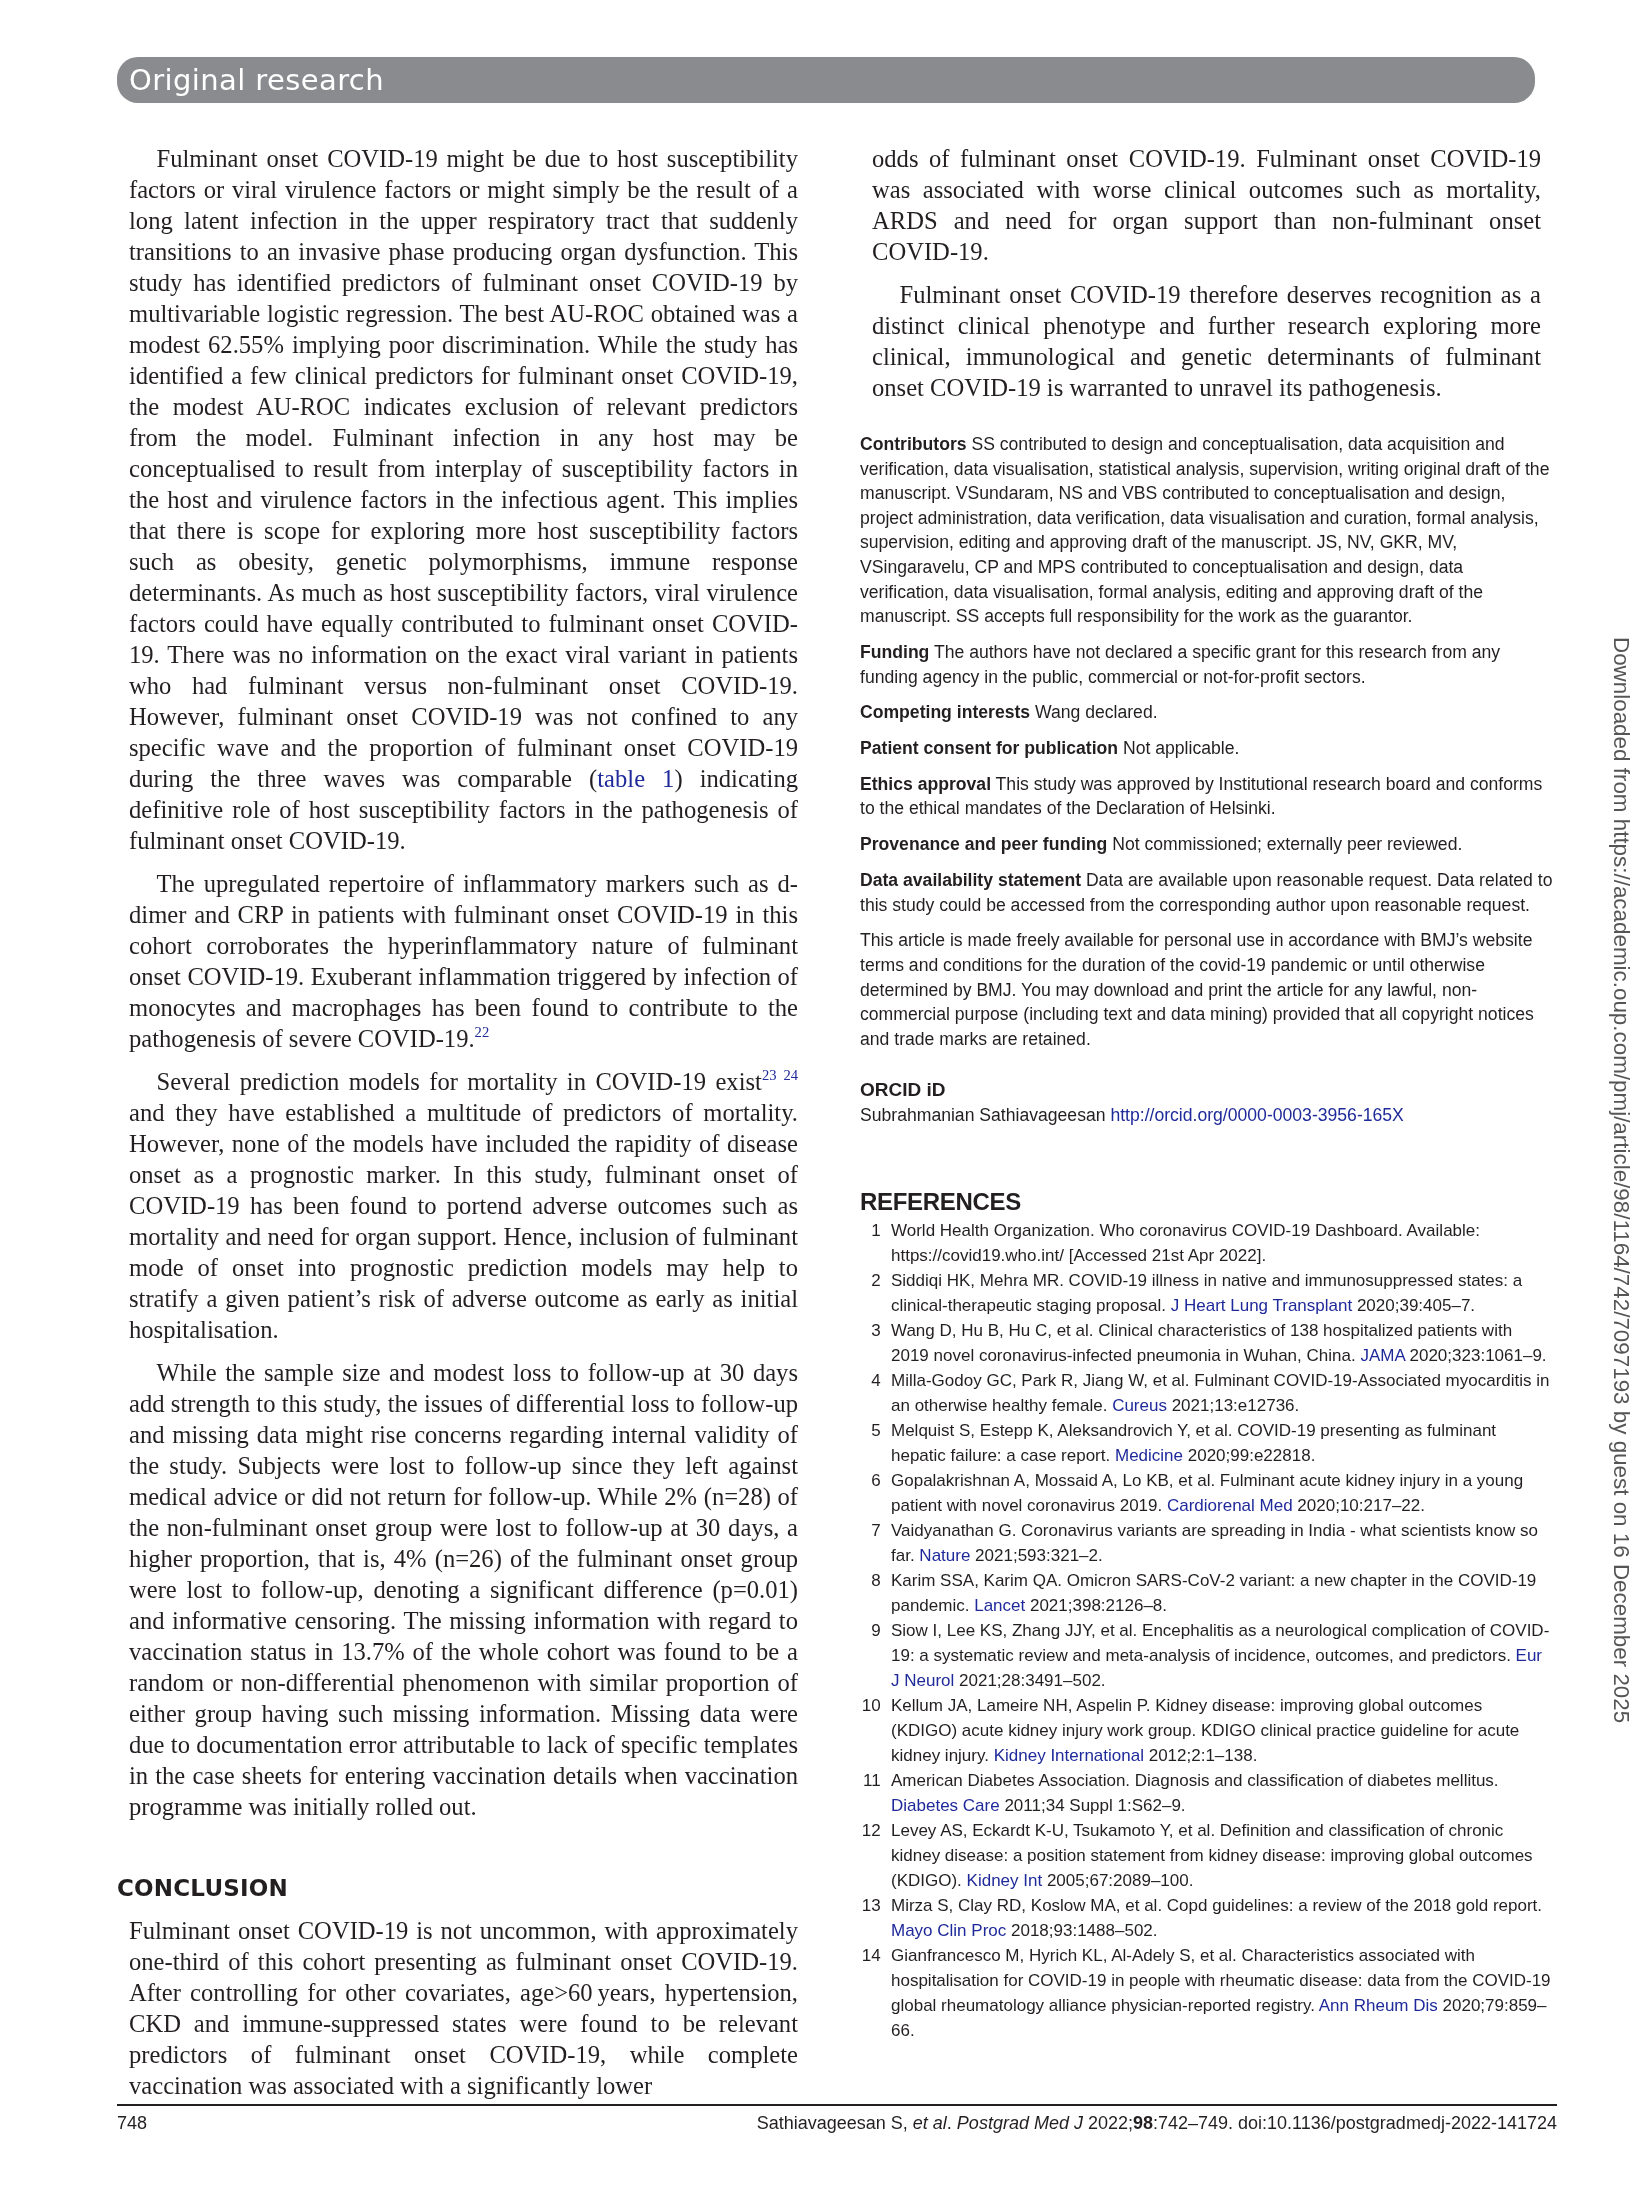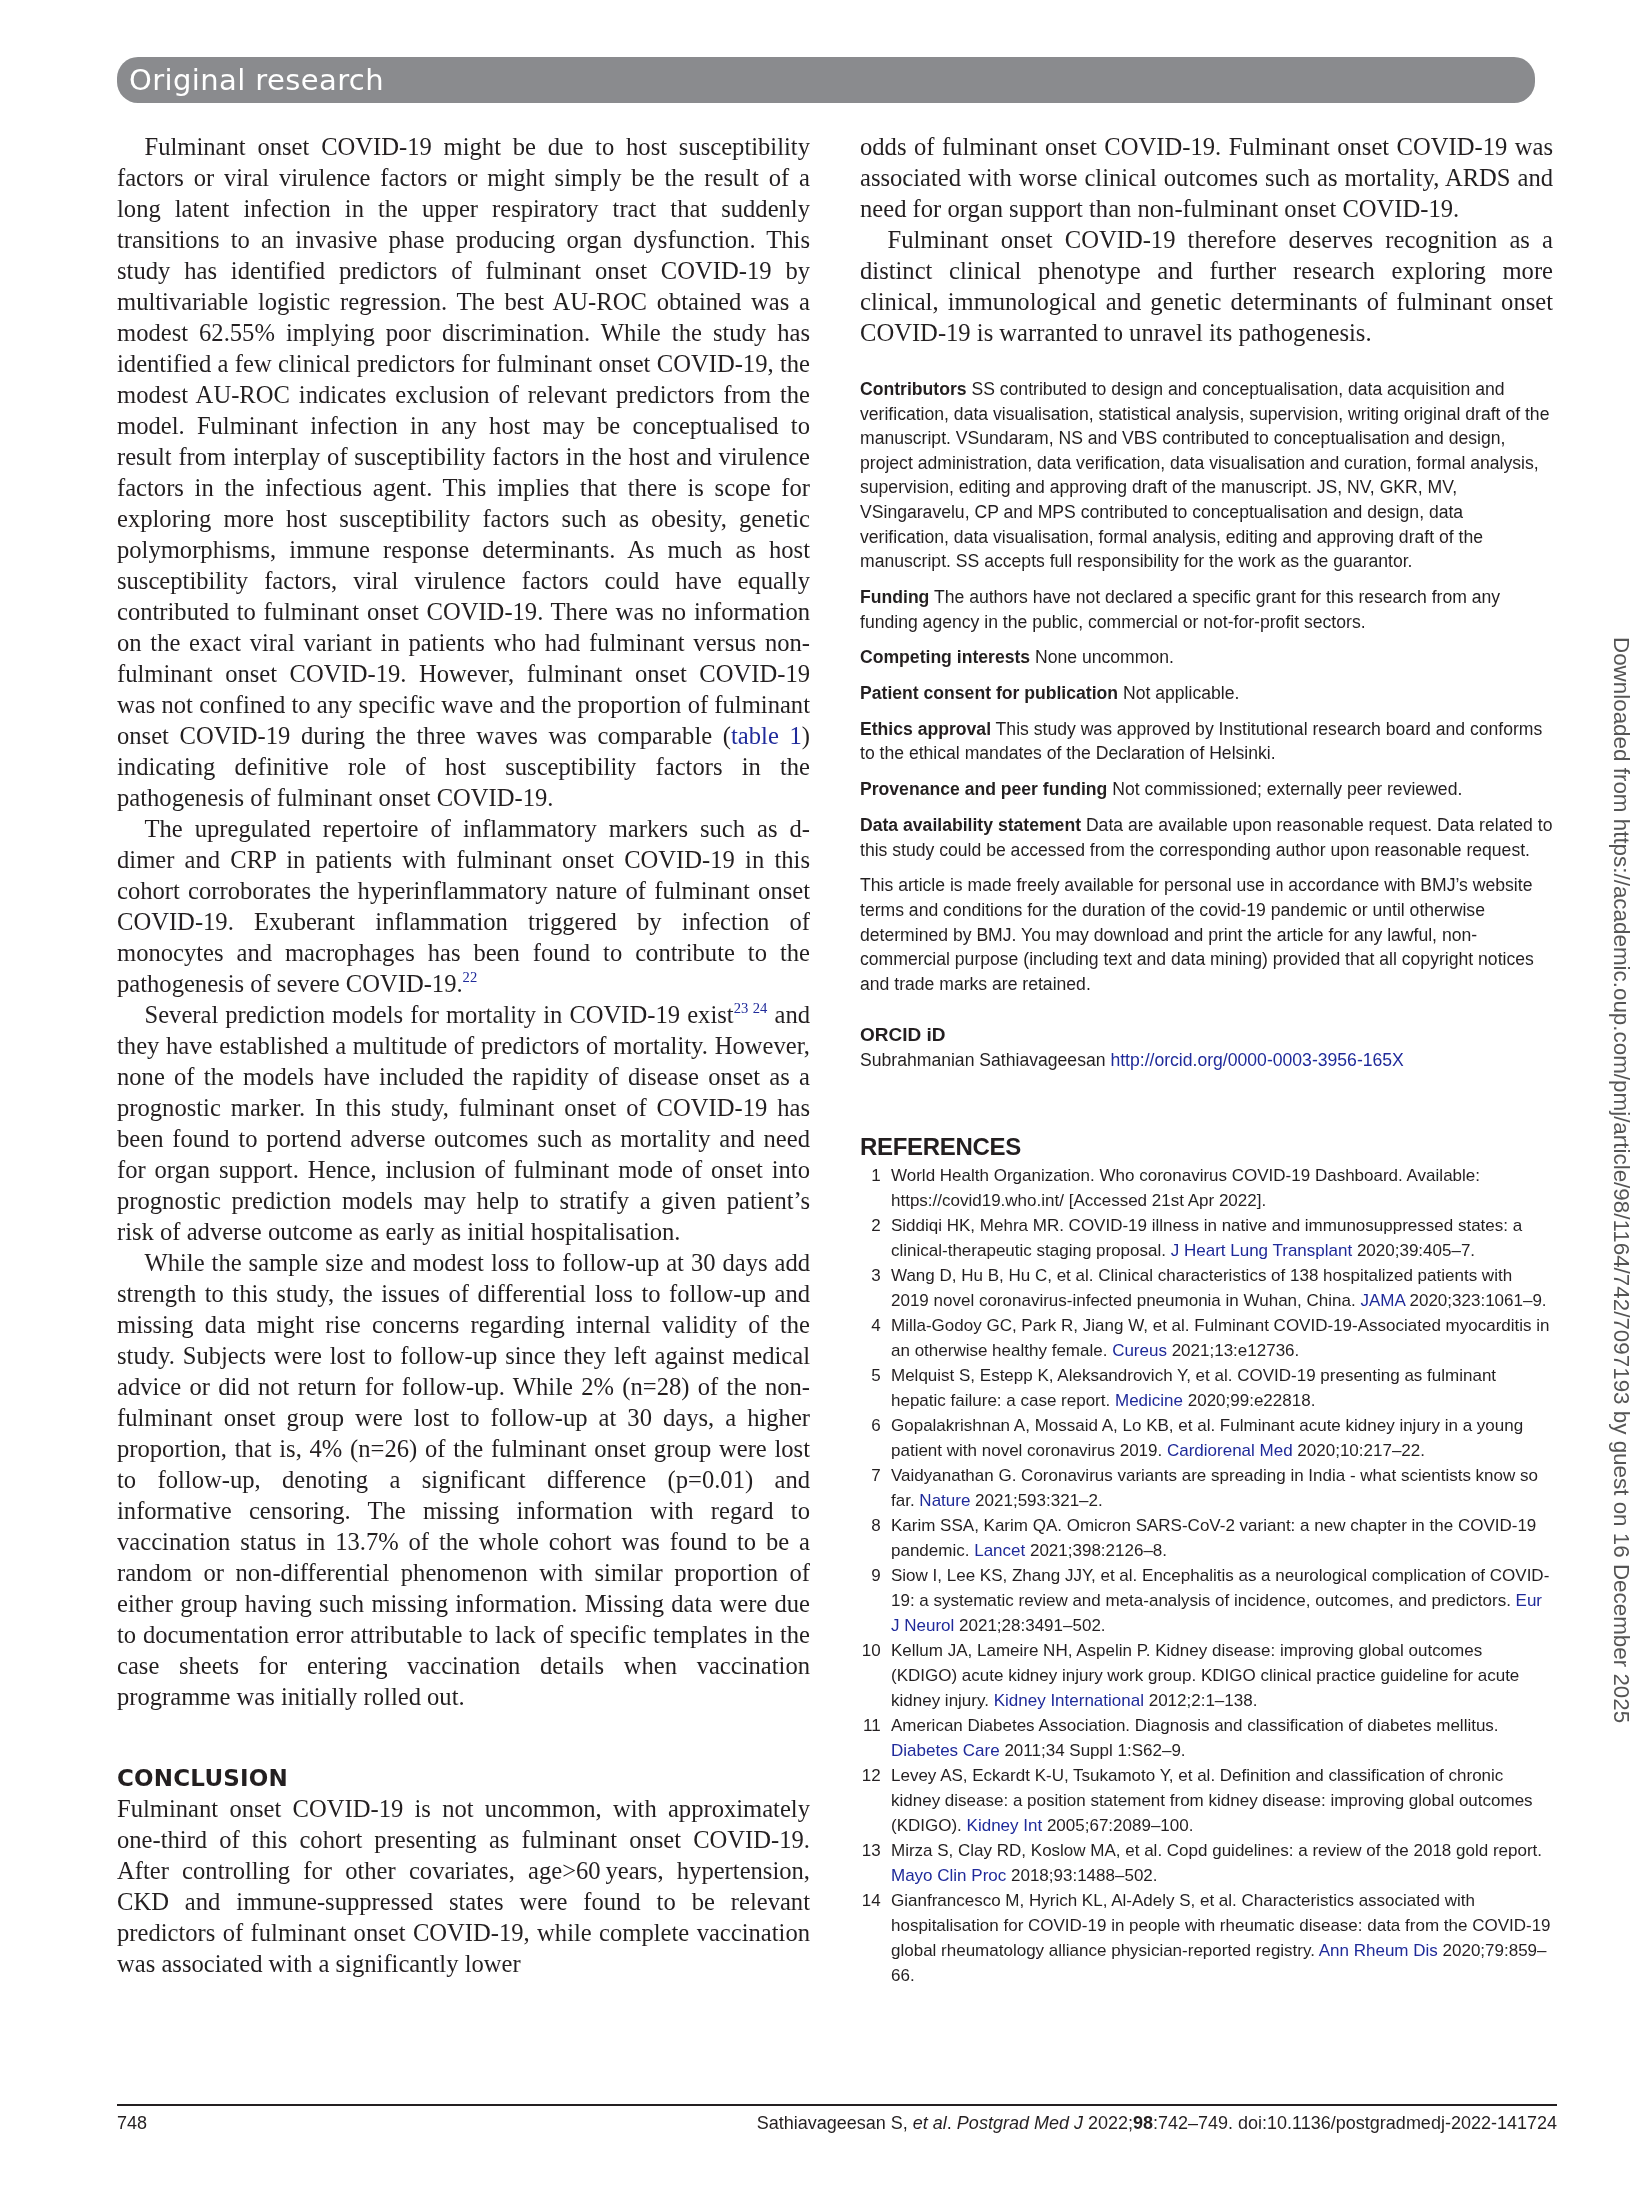--- a/index.html
+++ b/index.html
@@ -9,21 +9,21 @@
     background: #8a8b8e; color: #ffffff;
     font-family: "DejaVu Sans", sans-serif; font-size: 29px; letter-spacing: 0.4px;
     line-height: 46px; padding-left: 12px; box-sizing: border-box; border-radius: 21px;
   }
   .col { position: absolute; top: 131px; }
   .col-left { left: 117px; width: 693px; }
   .col-right { left: 860px; width: 693px; }
   .body-text {
     font-family: "Liberation Serif", "DejaVu Serif", serif;
     font-size: 24.6px; line-height: 31px; text-align: justify; hyphens: manual;
-    margin: 0;
+    margin: 12px;
   }
   .body-text.indent { text-indent: 27.5px; }
   .body-text + .body-text { margin-top: 0; }
   .sup { font-size: 14.6px; vertical-align: 10.3px; color: #1f2a9a; line-height: 0; }
   .link { color: #1f2a9a; }
   .section-heading {
     font-family: "DejaVu Sans", sans-serif; font-weight: bold; font-size: 23px;
     letter-spacing: 0.2px; margin: 0; line-height: 29px;
   }
   .small-text {
@@ -65,21 +65,21 @@
   <p class="body-text">Fulminant onset COVID-19 is not uncommon, with approxi­mately one-third of this cohort presenting as fulminant onset COVID-19. After controlling for other covariates, age&gt;60 years, hypertension, CKD and immune-suppressed states were found to be relevant predictors of fulminant onset COVID-19, while complete vaccination was associated with a significantly lower</p>
 </div>
 
 <div class="col col-right">
   <p class="body-text">odds of fulminant onset COVID-19. Fulminant onset COVID-19 was associated with worse clinical outcomes such as mortality, ARDS and need for organ support than non-fulminant onset COVID-19.</p>
   <p class="body-text indent">Fulminant onset COVID-19 therefore deserves recognition as a distinct clinical phenotype and further research exploring more clinical, immunological and genetic determinants of fulmi­nant onset COVID-19 is warranted to unravel its pathogenesis.</p>
 
   <div style="margin-top:29px;">
     <p class="small-text decl"><span class="lbl">Contributors</span><span> SS contributed to design and conceptualisation, data acquisition and verification, data visualisation, statistical analysis, supervision, writing original draft of the manuscript. VSundaram, NS and VBS contributed to conceptualisation and design, project administration, data verification, data visualisation and curation, formal analysis, supervision, editing and approving draft of the manuscript. JS, NV, GKR, MV, VSingaravelu, CP and MPS contributed to conceptualisation and design, data verification, data visualisation, formal analysis, editing and approving draft of the manuscript. SS accepts full responsibility for the work as the guarantor.</span></p>
     <p class="small-text decl"><span class="lbl">Funding</span><span>  The authors have not declared a specific grant for this research from any funding agency in the public, commercial or not-for-profit sectors.</span></p>
-    <p class="small-text decl"><span class="lbl">Competing interests</span><span> None uncommon.</span></p>
+    <p class="small-text decl"><span class="lbl">Competing interests</span><span> Wang declared.</span></p>
     <p class="small-text decl"><span class="lbl">Patient consent for publication</span><span> Not applicable.</span></p>
     <p class="small-text decl"><span class="lbl">Ethics approval</span><span> This study was approved by Institutional research board and conforms to the ethical mandates of the Declaration of Helsinki.</span></p>
     <p class="small-text decl"><span class="lbl">Provenance and peer funding</span><span> Not commissioned; externally peer reviewed.</span></p>
     <p class="small-text decl"><span class="lbl">Data availability statement</span><span>  Data are available upon reasonable request. Data related to this study could be accessed from the corresponding author upon reasonable request.</span></p>
     <p class="small-text decl">This article is made freely available for personal use in accordance with BMJ’s website terms and conditions for the duration of the covid-19 pandemic or until otherwise determined by BMJ. You may download and print the article for any lawful, non-commercial purpose (including text and data mining) provided that all copyright notices and trade marks are retained.</p>
   </div>
 
   <h3 class="orcid-heading">ORCID iD</h3>
   <p class="small-text"><span>Subrahmanian Sathiavageesan </span><a class="link">http://orcid.org/0000-0003-3956-165X</a></p>
 

